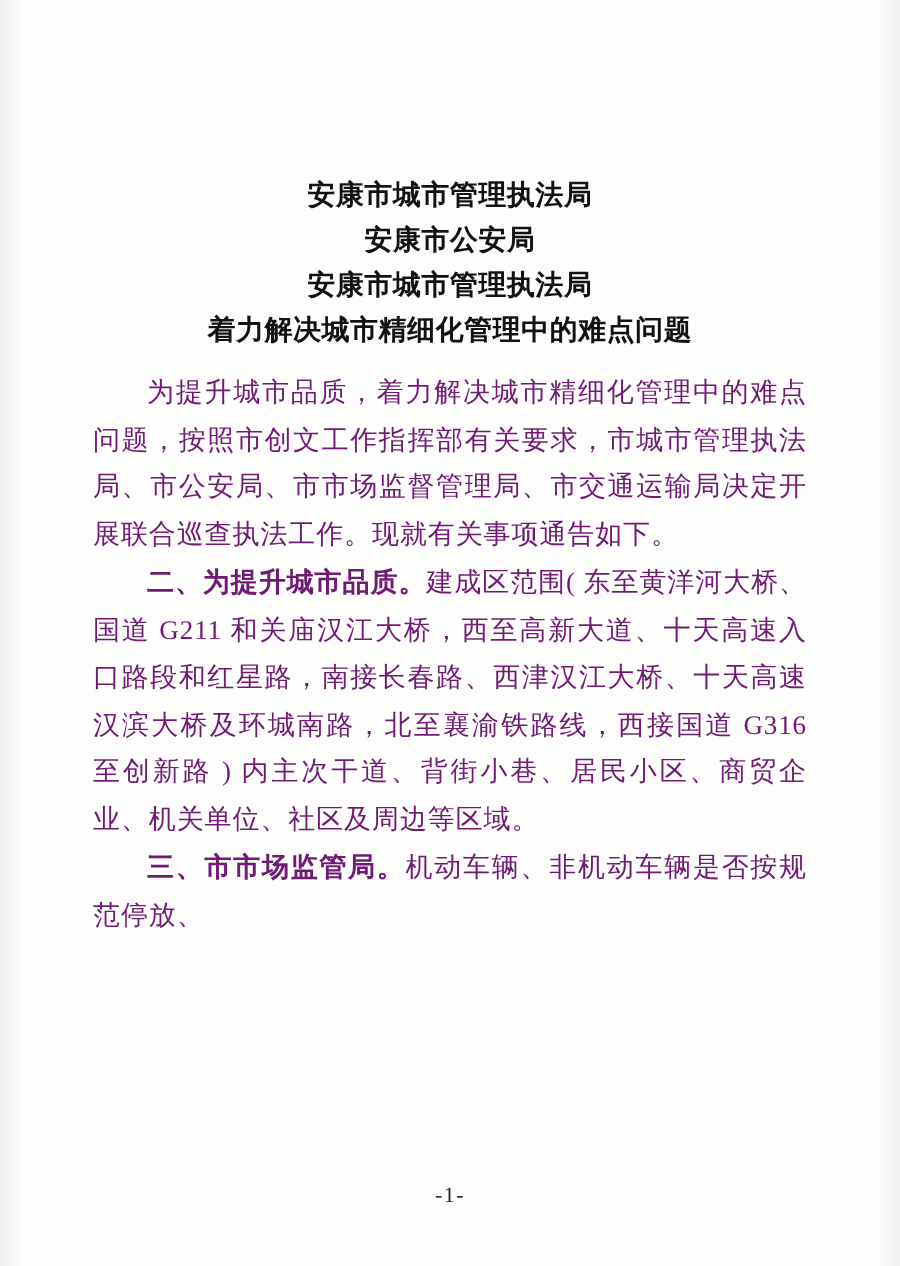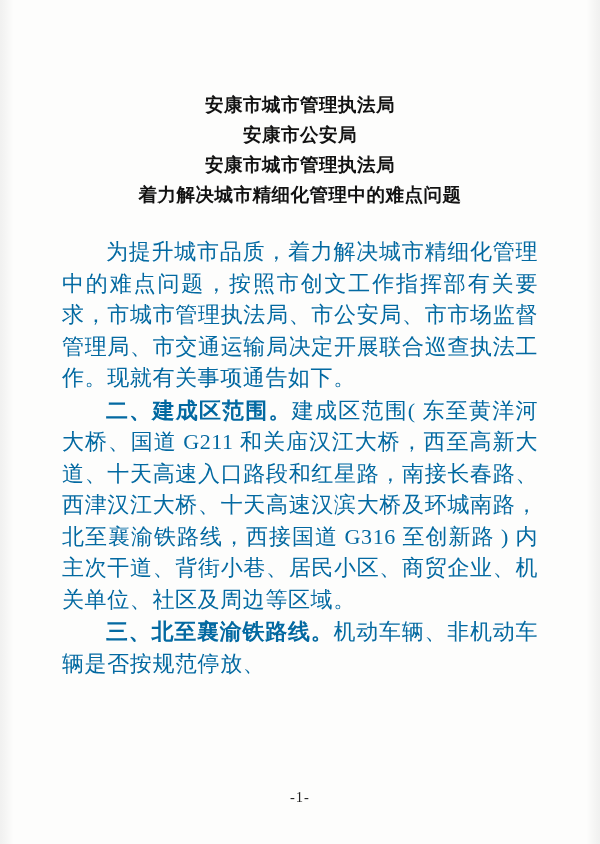--- a/index.html
+++ b/index.html
@@ -23,38 +23,38 @@
     padding: 0;
   }
   .page-inner {
     position: absolute;
     left: 62px;
     top: 0;
     width: 476px;
     height: 844px;
   }
   .doc-title {
-    margin-top: 90px;
+    margin-top: 116px;
     text-align: center;
     font-weight: bold;
     font-size: 18.5px;
     line-height: 30px;
     letter-spacing: 0.5px;
     color: #121212;
   }
   .doc-title div {
     white-space: nowrap;
   }
   .body-text {
-    margin-top: 26px;
-    font-size: 22px;
+    margin-top: 10px;
+    font-size: 18px;
     line-height: 31.5px;
     text-align: justify;
     letter-spacing: 0.6px;
-    color: #0369a1;
+    color: #701a75;
   }
   .para {
     margin: 0 0 1px 0;
     text-indent: 2em;
   }
   .para .lead {
     font-weight: bold;
   }
   .page-number {
     position: absolute;
@@ -94,24 +94,24 @@
     </div>
 
     <div class="body-text">
 
       <p class="para">
         <span>为提升城市品质，着力解决城市精细化管理中的难点问题，按照市创文工作指挥部有关要求，市城市管理执法局、市公安局、市市场监督管理局、市交通运输局决定开展联合巡查执法工作。现就有关事项通告如下。</span>
       </p>
 
 
       <p class="para">
-        <span class="lead">二、建成区范围。</span><span>建成区范围( 东至黄洋河大桥、国道 G211 和关庙汉江大桥，西至高新大道、十天高速入口路段和红星路，南接长春路、西津汉江大桥、十天高速汉滨大桥及环城南路，北至襄渝铁路线，西接国道 G316 至创新路 ) 内主次干道、背街小巷、居民小区、商贸企业、机关单位、社区及周边等区域。</span>
+        <span class="lead">二、为提升城市品质。</span><span>建成区范围( 东至黄洋河大桥、国道 G211 和关庙汉江大桥，西至高新大道、十天高速入口路段和红星路，南接长春路、西津汉江大桥、十天高速汉滨大桥及环城南路，北至襄渝铁路线，西接国道 G316 至创新路 ) 内主次干道、背街小巷、居民小区、商贸企业、机关单位、社区及周边等区域。</span>
       </p>
 
       <p class="para">
-        <span class="lead">三、北至襄渝铁路线。</span><span>机动车辆、非机动车辆是否按规范停放、</span>
+        <span class="lead">三、市市场监管局。</span><span>机动车辆、非机动车辆是否按规范停放、</span>
       </p>
 
     </div>
   </div>
 
   <div class="page-number">-1-</div>
 </div>
 
 </body></html>

